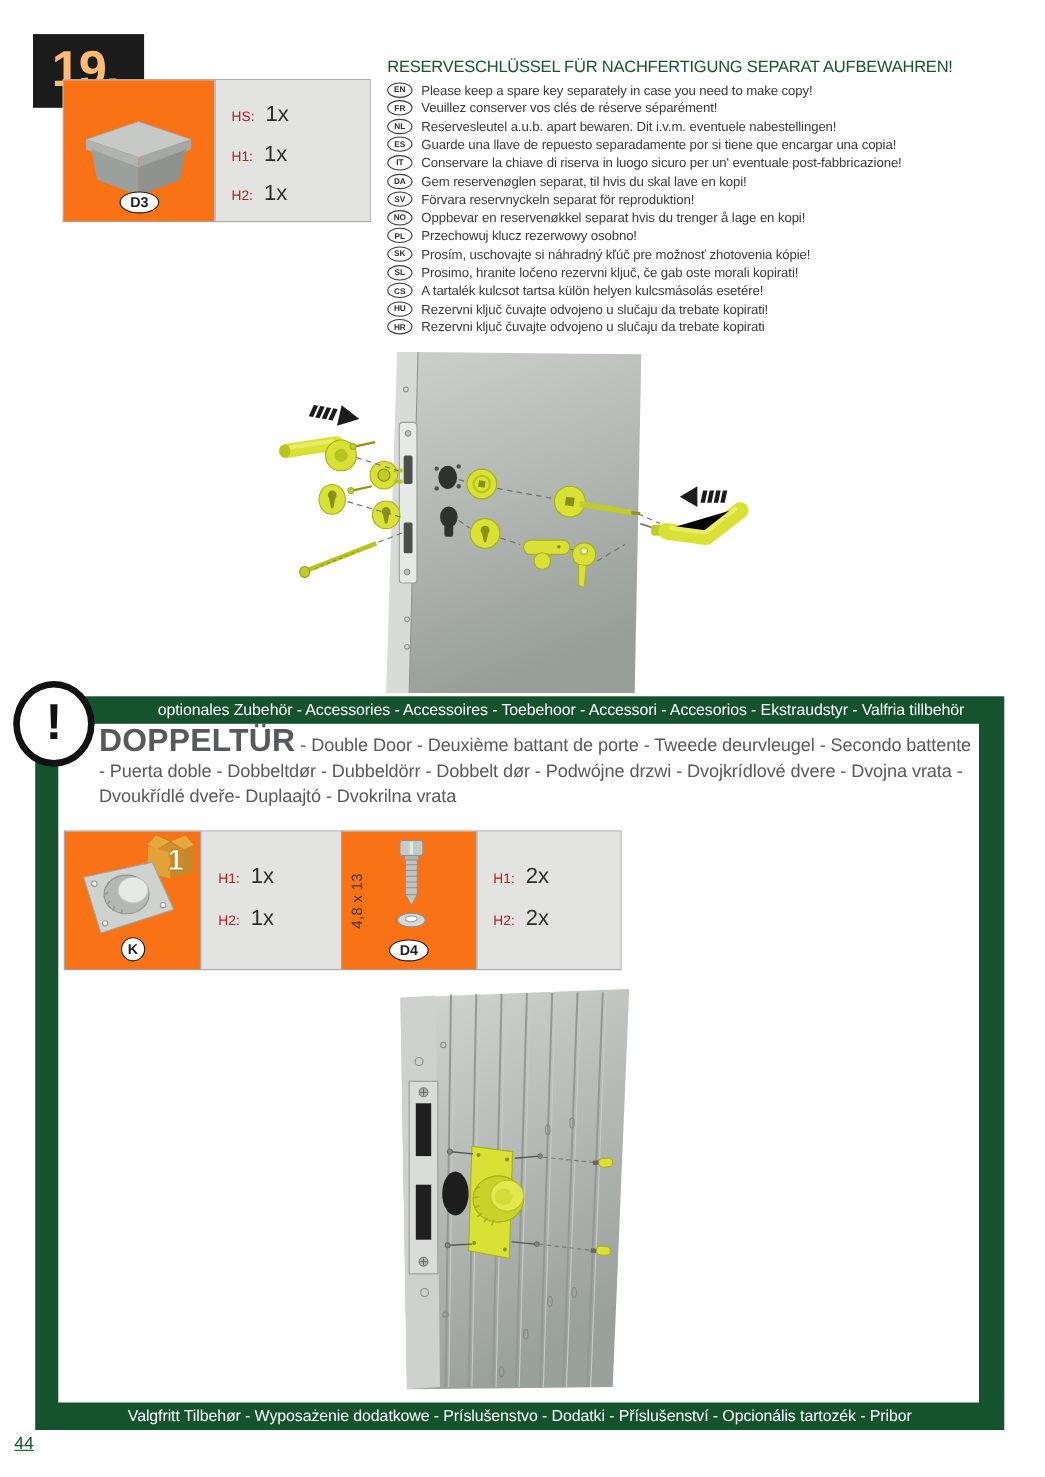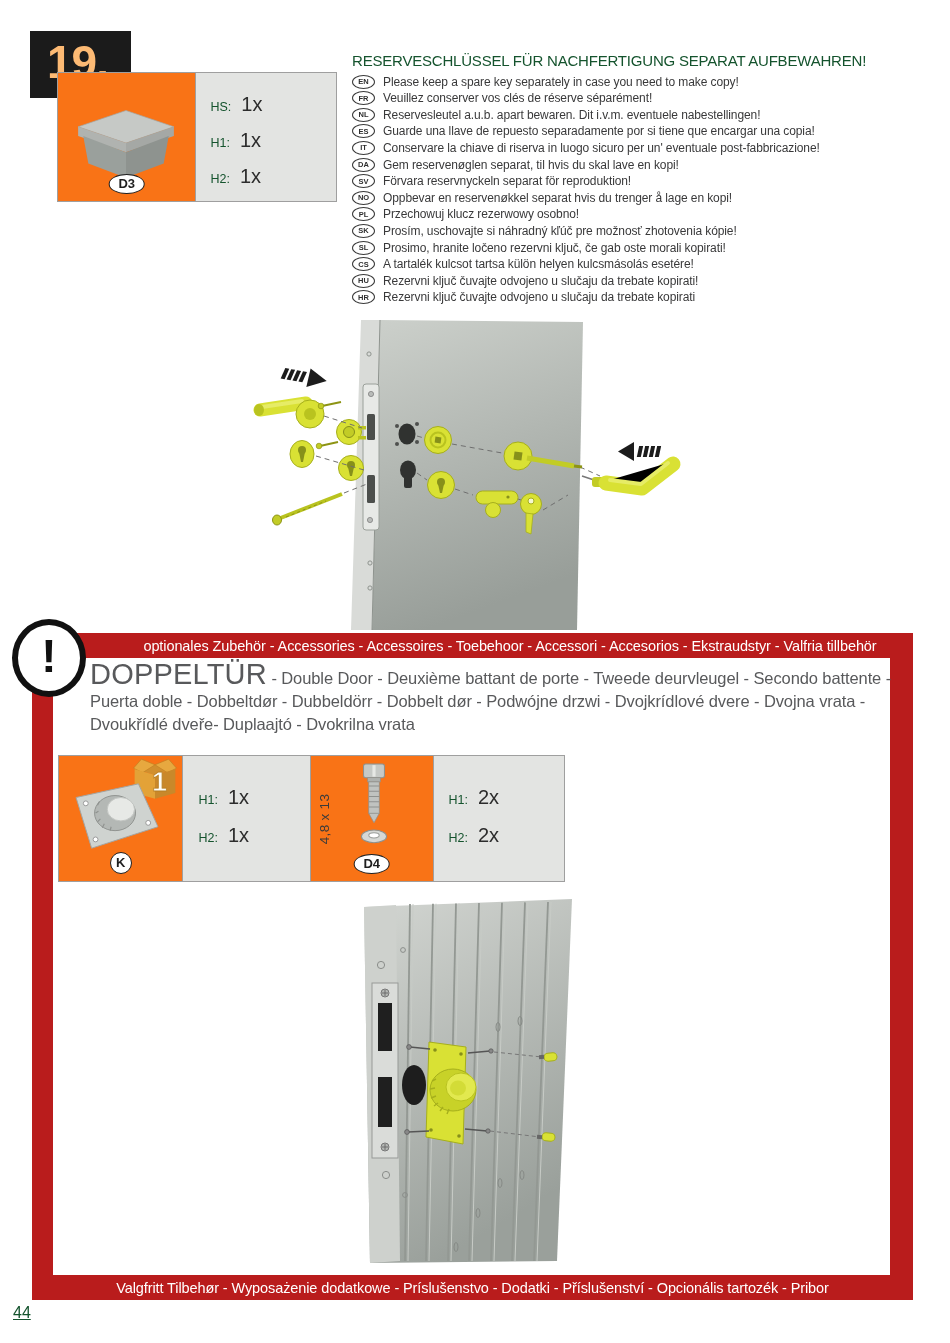--- a/index.html
+++ b/index.html
@@ -10,21 +10,21 @@
   .step-box{position:absolute;left:0;top:31px;width:101px;height:67px;background:#1b1b1b;
             color:#fdba74;font-size:46px;font-weight:bold;line-height:63px;padding-left:17px;
             letter-spacing:-1px;box-sizing:border-box;margin-left:30px;}
 
   
   .parts-box{position:absolute;border:1px solid #9f9f9f;display:flex;background:#fff;box-sizing:border-box;}
   .pb-cell{position:relative;box-sizing:border-box;height:100%;}
   .pb-cell.img{background:#f97316;}
   .pb-cell.qty{background:#e3e4e2;border-left:1px solid #9f9f9f;display:flex;flex-direction:column;}
   .qty-row{display:flex;align-items:baseline;gap:10px;}
-  .qty-label{font-size:12.5px;color:#14532d;}
+  .qty-label{font-size:12.5px;color:#b91c1c;}
   .qty-value{font-size:20px;color:#2c2c2c;}
   .part-id{position:absolute;left:50%;transform:translateX(-50%);border:1.7px solid #1f1f1f;
            color:#1f1f1f;font-weight:bold;text-align:center;background:#fff;}
   .part-id.oval{bottom:7px;border-radius:50%;padding:1px 9px 2px;font-size:13px;}
   .part-id.circle{bottom:7px;border-radius:50%;width:20px;height:20px;line-height:20px;font-size:13px;padding:0;}
   .box-icon{position:absolute;}
   .vertical-size{position:absolute;left:6px;top:50%;transform:translateY(-50%);
                  writing-mode:vertical-rl;transform:translateY(-50%) rotate(180deg);
                  font-size:13.5px;color:#3b3b3b;letter-spacing:0.3px;}
 
@@ -36,33 +36,33 @@
   .lang-badge{width:21px;height:12px;border:1.5px solid #3a3a3a;border-radius:50%;flex:none;
               display:flex;align-items:center;justify-content:center;font-size:7.5px;
               font-weight:bold;color:#2e2e2e;margin-right:8px;box-sizing:content-box;}
   .lang-text{font-size:12px;color:#39393a;white-space:nowrap;letter-spacing:-0.1px;}
 
   
   .mid-diagram{position:absolute;left:230px;top:320px;}
   .bottom-diagram{position:absolute;left:350px;top:895px;}
 
   
-  .optional-box{position:absolute;left:32px;top:633px;width:881px;height:667px;background:#b91c1c;}
+  .optional-box{position:absolute;left:32px;top:633px;width:881px;height:667px;background:#14532d;}
   .optional-banner{position:absolute;left:0;width:100%;height:25px;color:#fff;font-size:14.5px;
                    display:flex;align-items:center;justify-content:center;letter-spacing:-0.1px;
                    box-sizing:border-box;white-space:nowrap;}
   .optional-banner.top{top:0;padding-left:75px;}
   .optional-banner.bottom{bottom:0;margin-top:16px;}
   .optional-content{position:absolute;left:21px;right:23px;top:25px;bottom:25px;background:#fff;}
   .warning-icon{position:absolute;left:12px;top:619px;width:62px;height:62px;background:#fff;
                 border:6px solid #111;border-radius:50%;z-index:5;display:flex;align-items:center;
                 justify-content:center;font-size:46px;font-weight:bold;color:#111;padding-bottom:4px;box-sizing:content-box;}
   .doppeltuer{position:absolute;left:90px;top:663px;width:802px;font-size:16.5px;line-height:23px;
               color:#58595b;letter-spacing:-0.1px;z-index:2;}
-  .doppeltuer .big{font-size:29px;letter-spacing:0.2px;}
+  .doppeltuer .big{font-size:29px;letter-spacing:0.2px;font-weight:bold;}
 
   .page-number{position:absolute;left:13px;top:1304px;font-size:16px;color:#14532d;text-decoration:underline;}
 </style>
 </head>
 <body>
 
 <div class="page">
 
   <div class="step-box">19.</div>
 

